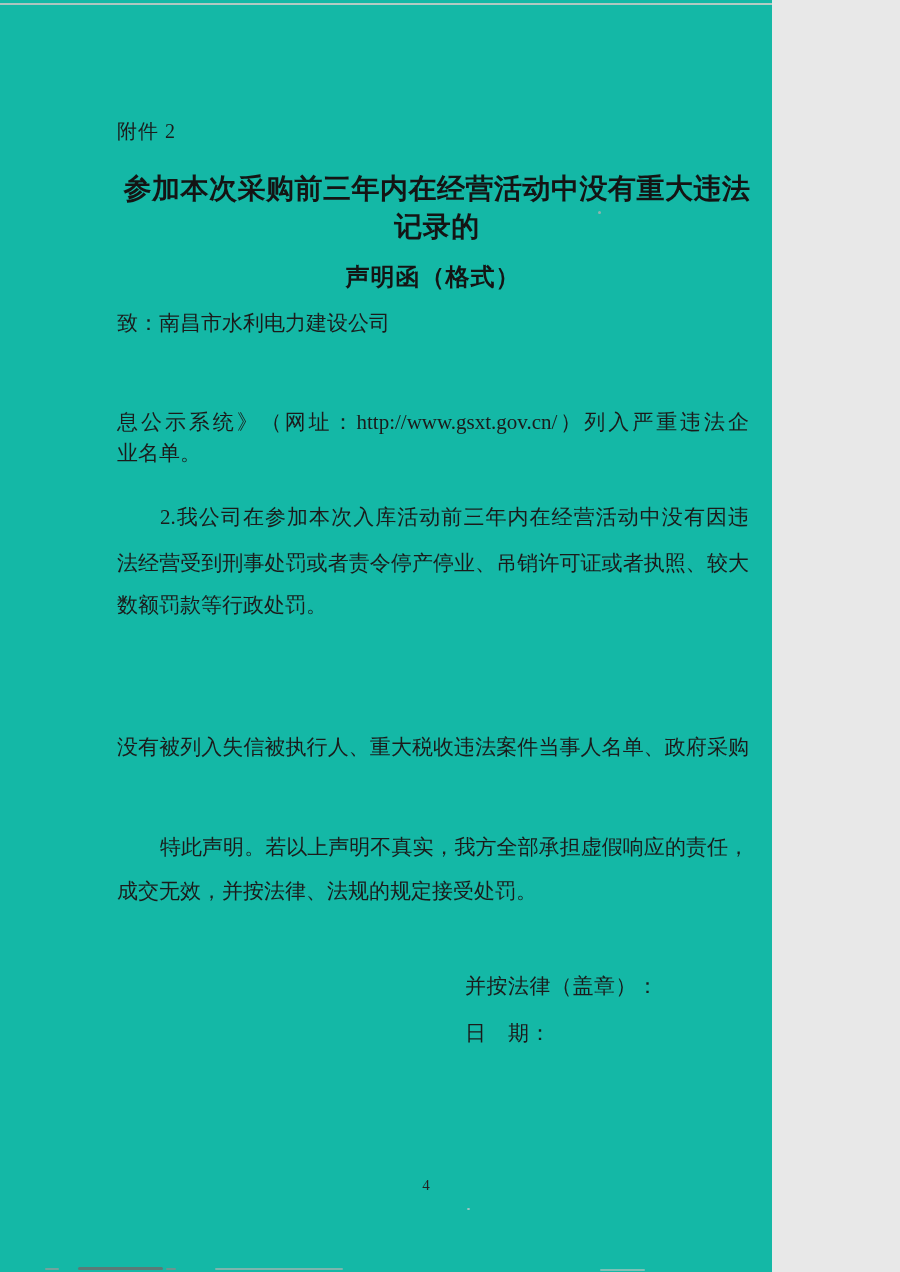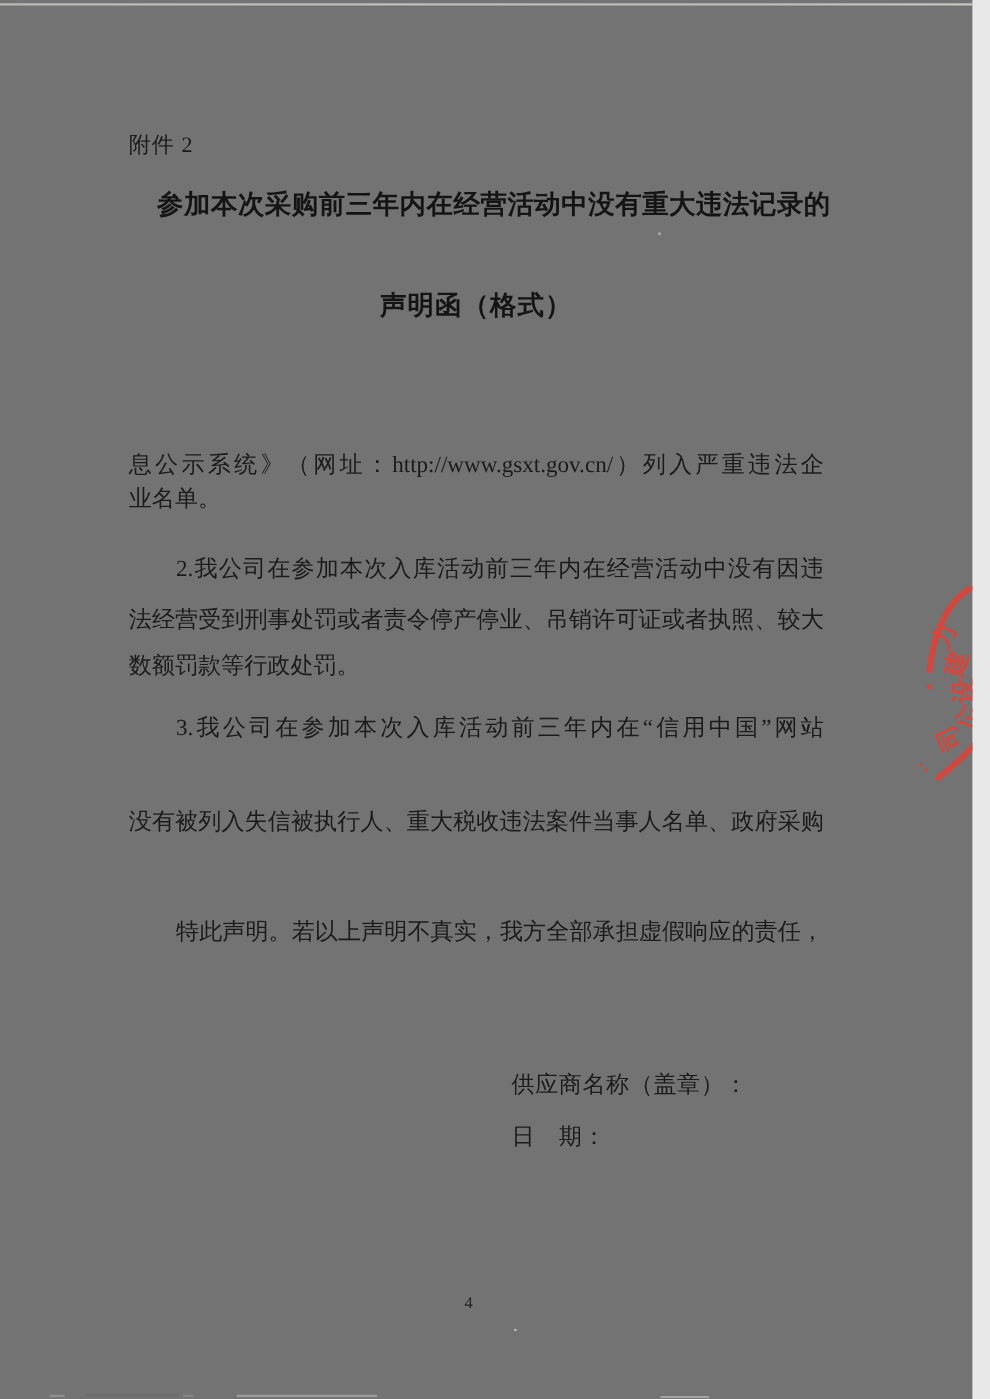--- a/index.html
+++ b/index.html
@@ -1,40 +1,40 @@
 <!DOCTYPE html>
 <html><head>
 <meta charset="utf-8">
 <style>
   html,body{margin:0;padding:0;background:#e8e8e8;}
   .page{
     position:relative;
-    width:884px;height:1272px;
-    background:#737373;
+    width:772px;height:1272px;
+    background:#14b8a6;
     overflow:hidden;
     font-family:"Liberation Serif","DejaVu Serif",serif;
     color:#1b1b1b;
   }
   
   .top-edge{position:absolute;left:0;top:3px;width:900px;height:2px;
     background:linear-gradient(90deg,#c6c6c3,#cfcfc9 40%,#c9c9c4 70%,#d6d6cd);opacity:.85;}
   .right-edge{position:absolute;left:888px;top:4px;width:2px;height:1260px;
     background:linear-gradient(180deg,#c4c4c2 0%,#d3d3d1 40%,#dededc 70%,rgba(222,222,220,0) 96%);}
   .smudge{position:absolute;border-radius:2px;}
   .sm-a{left:45px;top:1268px;width:14px;height:2px;background:#9a9a9a;opacity:.7;}
   .sm-b{left:78px;top:1267px;width:85px;height:3px;background:#6b6b6b;opacity:.8;}
   .sm-c{left:166px;top:1268px;width:10px;height:2px;background:#8a8a8a;opacity:.75;}
   .sm-d{left:215px;top:1268px;width:128px;height:2px;background:#b3b3b0;opacity:.65;}
   .sm-e{left:600px;top:1269px;width:45px;height:2px;background:#c5c5c2;opacity:.6;}
   .speck-1{position:absolute;left:598px;top:211px;width:3px;height:3px;background:#b0b0b0;border-radius:50%;opacity:.8;}
   .speck-2{position:absolute;left:467px;top:1208px;width:3px;height:2px;background:#c9c9c9;border-radius:50%;opacity:.8;}
   
   .attachment{position:absolute;left:117px;top:118px;font-size:20px;letter-spacing:1px;}
   .title{position:absolute;left:117px;top:0;width:632px;text-align:center;font-weight:bold;color:#141414;}
-  .title-1{position:absolute;left:16px;top:170px;width:632px;font-size:24px;letter-spacing:0.5px;}
+  .title-1{position:absolute;left:4px;top:170px;width:632px;font-size:28px;letter-spacing:0.5px;}
   .title-2{position:absolute;left:0;top:226px;width:632px;font-size:24px;letter-spacing:1px;margin-top:35px;}
   .bl{position:absolute;left:117px;width:632px;font-size:21px;line-height:27px;white-space:nowrap;}
   .bl.jus{white-space:normal;text-align:justify;text-align-last:justify;}
   .bl.ind{text-indent:43px;}
   .l0{top:310px}.l1{top:362px}.l2{top:409px}.l3{top:440px}
   .l4{top:504px}.l5{top:550px}.l6{top:592px}
   .l7{top:648px}.l8{top:691px}.l9{top:734px}.l10{top:778px}
   .l11{top:834px}.l12{top:878px}
   .sig{position:absolute;left:465px;font-size:21px;letter-spacing:0.5px;}
   .sig-supplier{top:972px;}
@@ -58,30 +58,31 @@
   <div class="speck-1"></div>
   <div class="speck-2"></div>
 
   <div class="attachment">附件 2</div>
 
   <div class="title">
     <div class="title-1">参加本次采购前三年内在经营活动中没有重大违法记录的</div>
     <div class="title-2">声明函（格式）</div>
   </div>
 
+  <div class="bl l0">致：南昌市水利电力建设公司</div>
   <div class="bl l2 jus">息公示系统》（网址：http://www.gsxt.gov.cn/）列入严重违法企</div>
   <div class="bl l3">业名单。</div>
   <div class="bl l4 jus ind">2.我公司在参加本次入库活动前三年内在经营活动中没有因违</div>
   <div class="bl l6">数额罚款等行政处罚。</div>
   <div class="bl l5 jus">法经营受到刑事处罚或者责令停产停业、吊销许可证或者执照、较大</div>
-  <div class="bl l7 jus ind">3.我公司在参加本次入库活动前三年内在“信用中国”网站</div>
   <div class="bl l9 jus">没有被列入失信被执行人、重大税收违法案件当事人名单、政府采购</div>
   <div class="bl l11 jus ind">特此声明。若以上声明不真实，我方全部承担虚假响应的责任，</div>
+  <div class="bl l12">成交无效，并按法律、法规的规定接受处罚。</div>
 
-  <div class="sig sig-supplier">供应商名称（盖章）：</div>
+  <div class="sig sig-supplier">并按法律（盖章）：</div>
   <div class="sig sig-date">日　期：</div>
 
   <div class="pagenum">4</div>
 
   <svg class="seal" width="84" height="212" viewBox="818 518 84 212" xmlns="http://www.w3.org/2000/svg">
     <g fill="none" stroke="#d8453c" stroke-opacity="0.92" stroke-linecap="round">
       <path d="M 882 535 C 863 545 849 573 845 609" stroke-width="5.5"></path>
       <path d="M 853 707 C 867 696 885 680 899 661" stroke-width="5.5"></path>
     </g>
     <g font-family="'Liberation Serif','DejaVu Serif',serif" font-size="23" font-weight="bold" fill="#d8453c" fill-opacity="0.92" text-anchor="middle">

